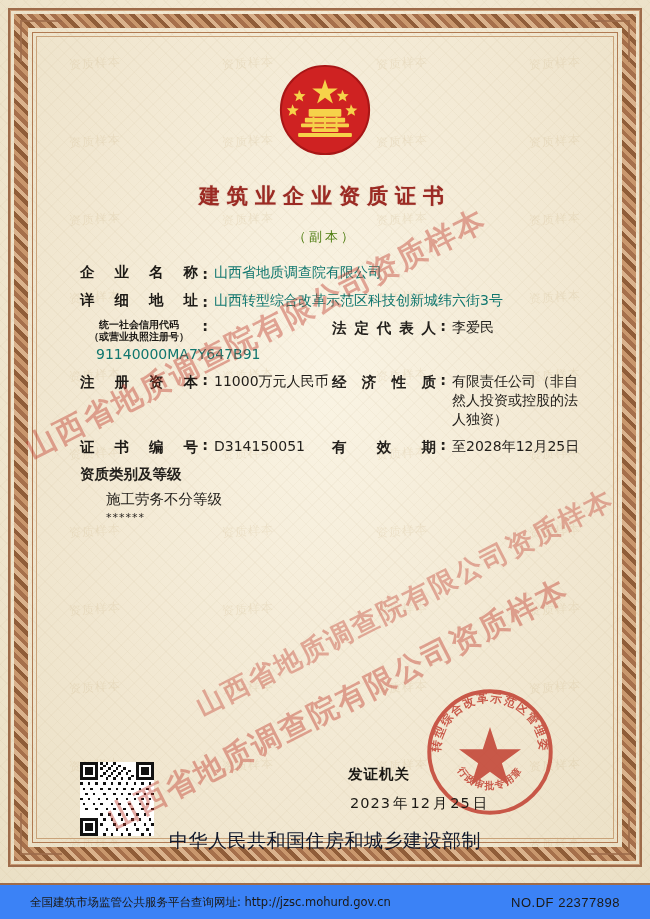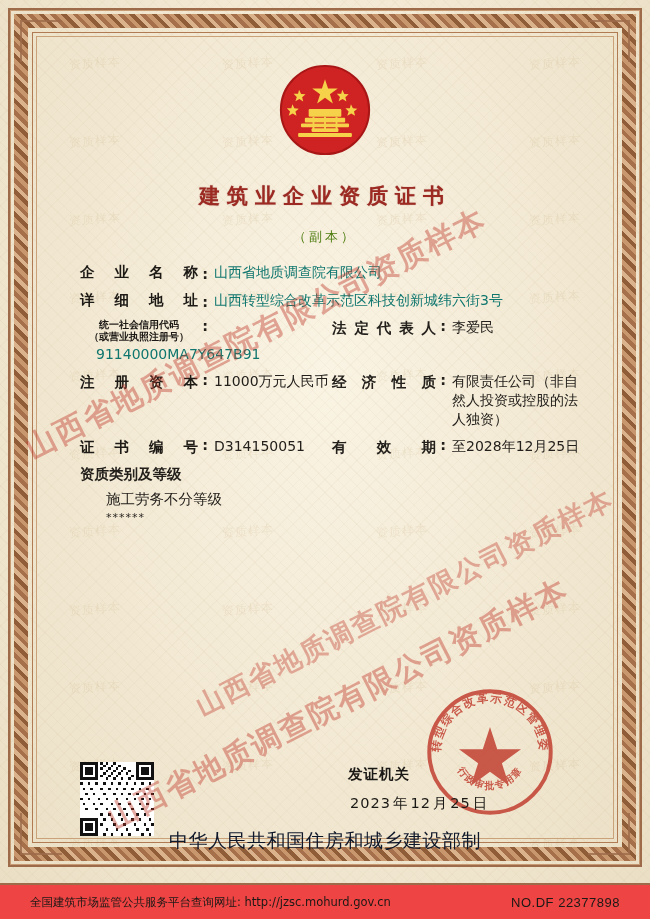--- a/index.html
+++ b/index.html
@@ -249,21 +249,21 @@
     width: 74px;
     height: 74px;
     background: #fff;
   }
 
   
   .bottom-strip {
     position: absolute;
     left: 0; right: 0; bottom: 0;
     height: 36px;
-    background: #ef4444;
+    background: #3b82f6;
     border-top: 2px solid #9d6b4a;
     display: flex;
     align-items: center;
     justify-content: space-between;
     padding: 0 30px;
     box-sizing: border-box;
     font-family: "DejaVu Sans", sans-serif;
     font-size: 11.5px;
     color: #1b1915;
   }

